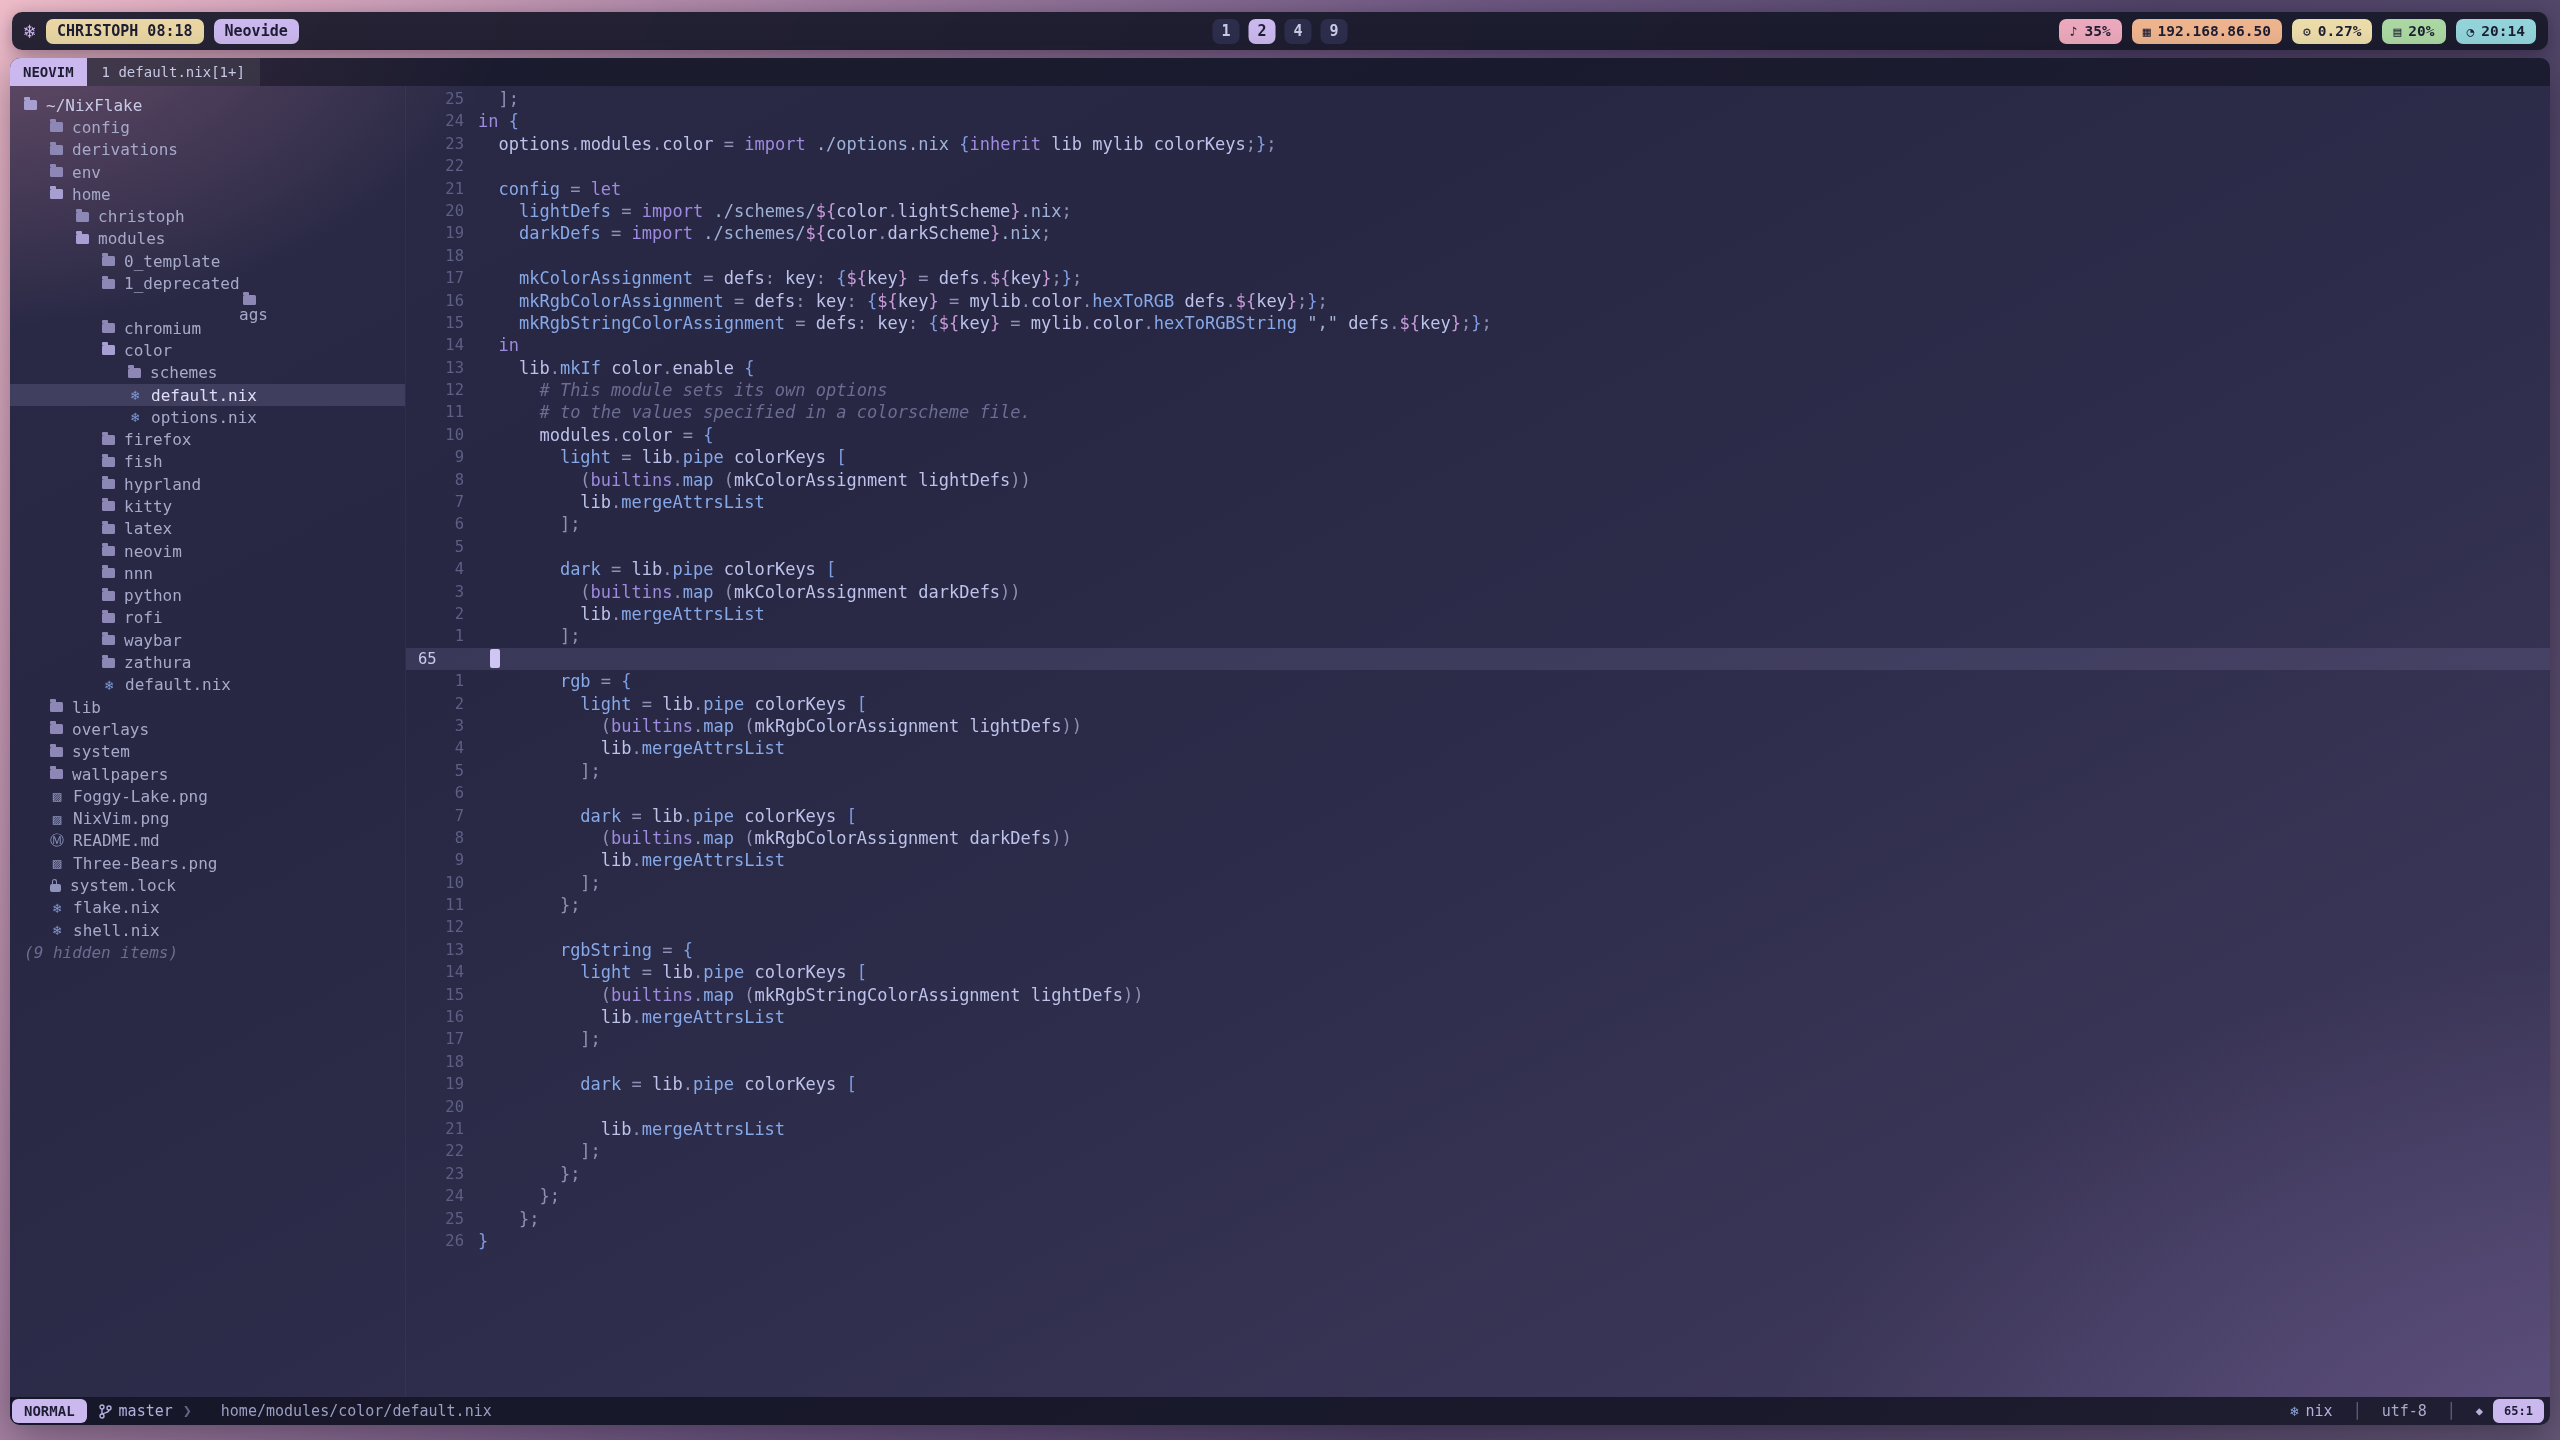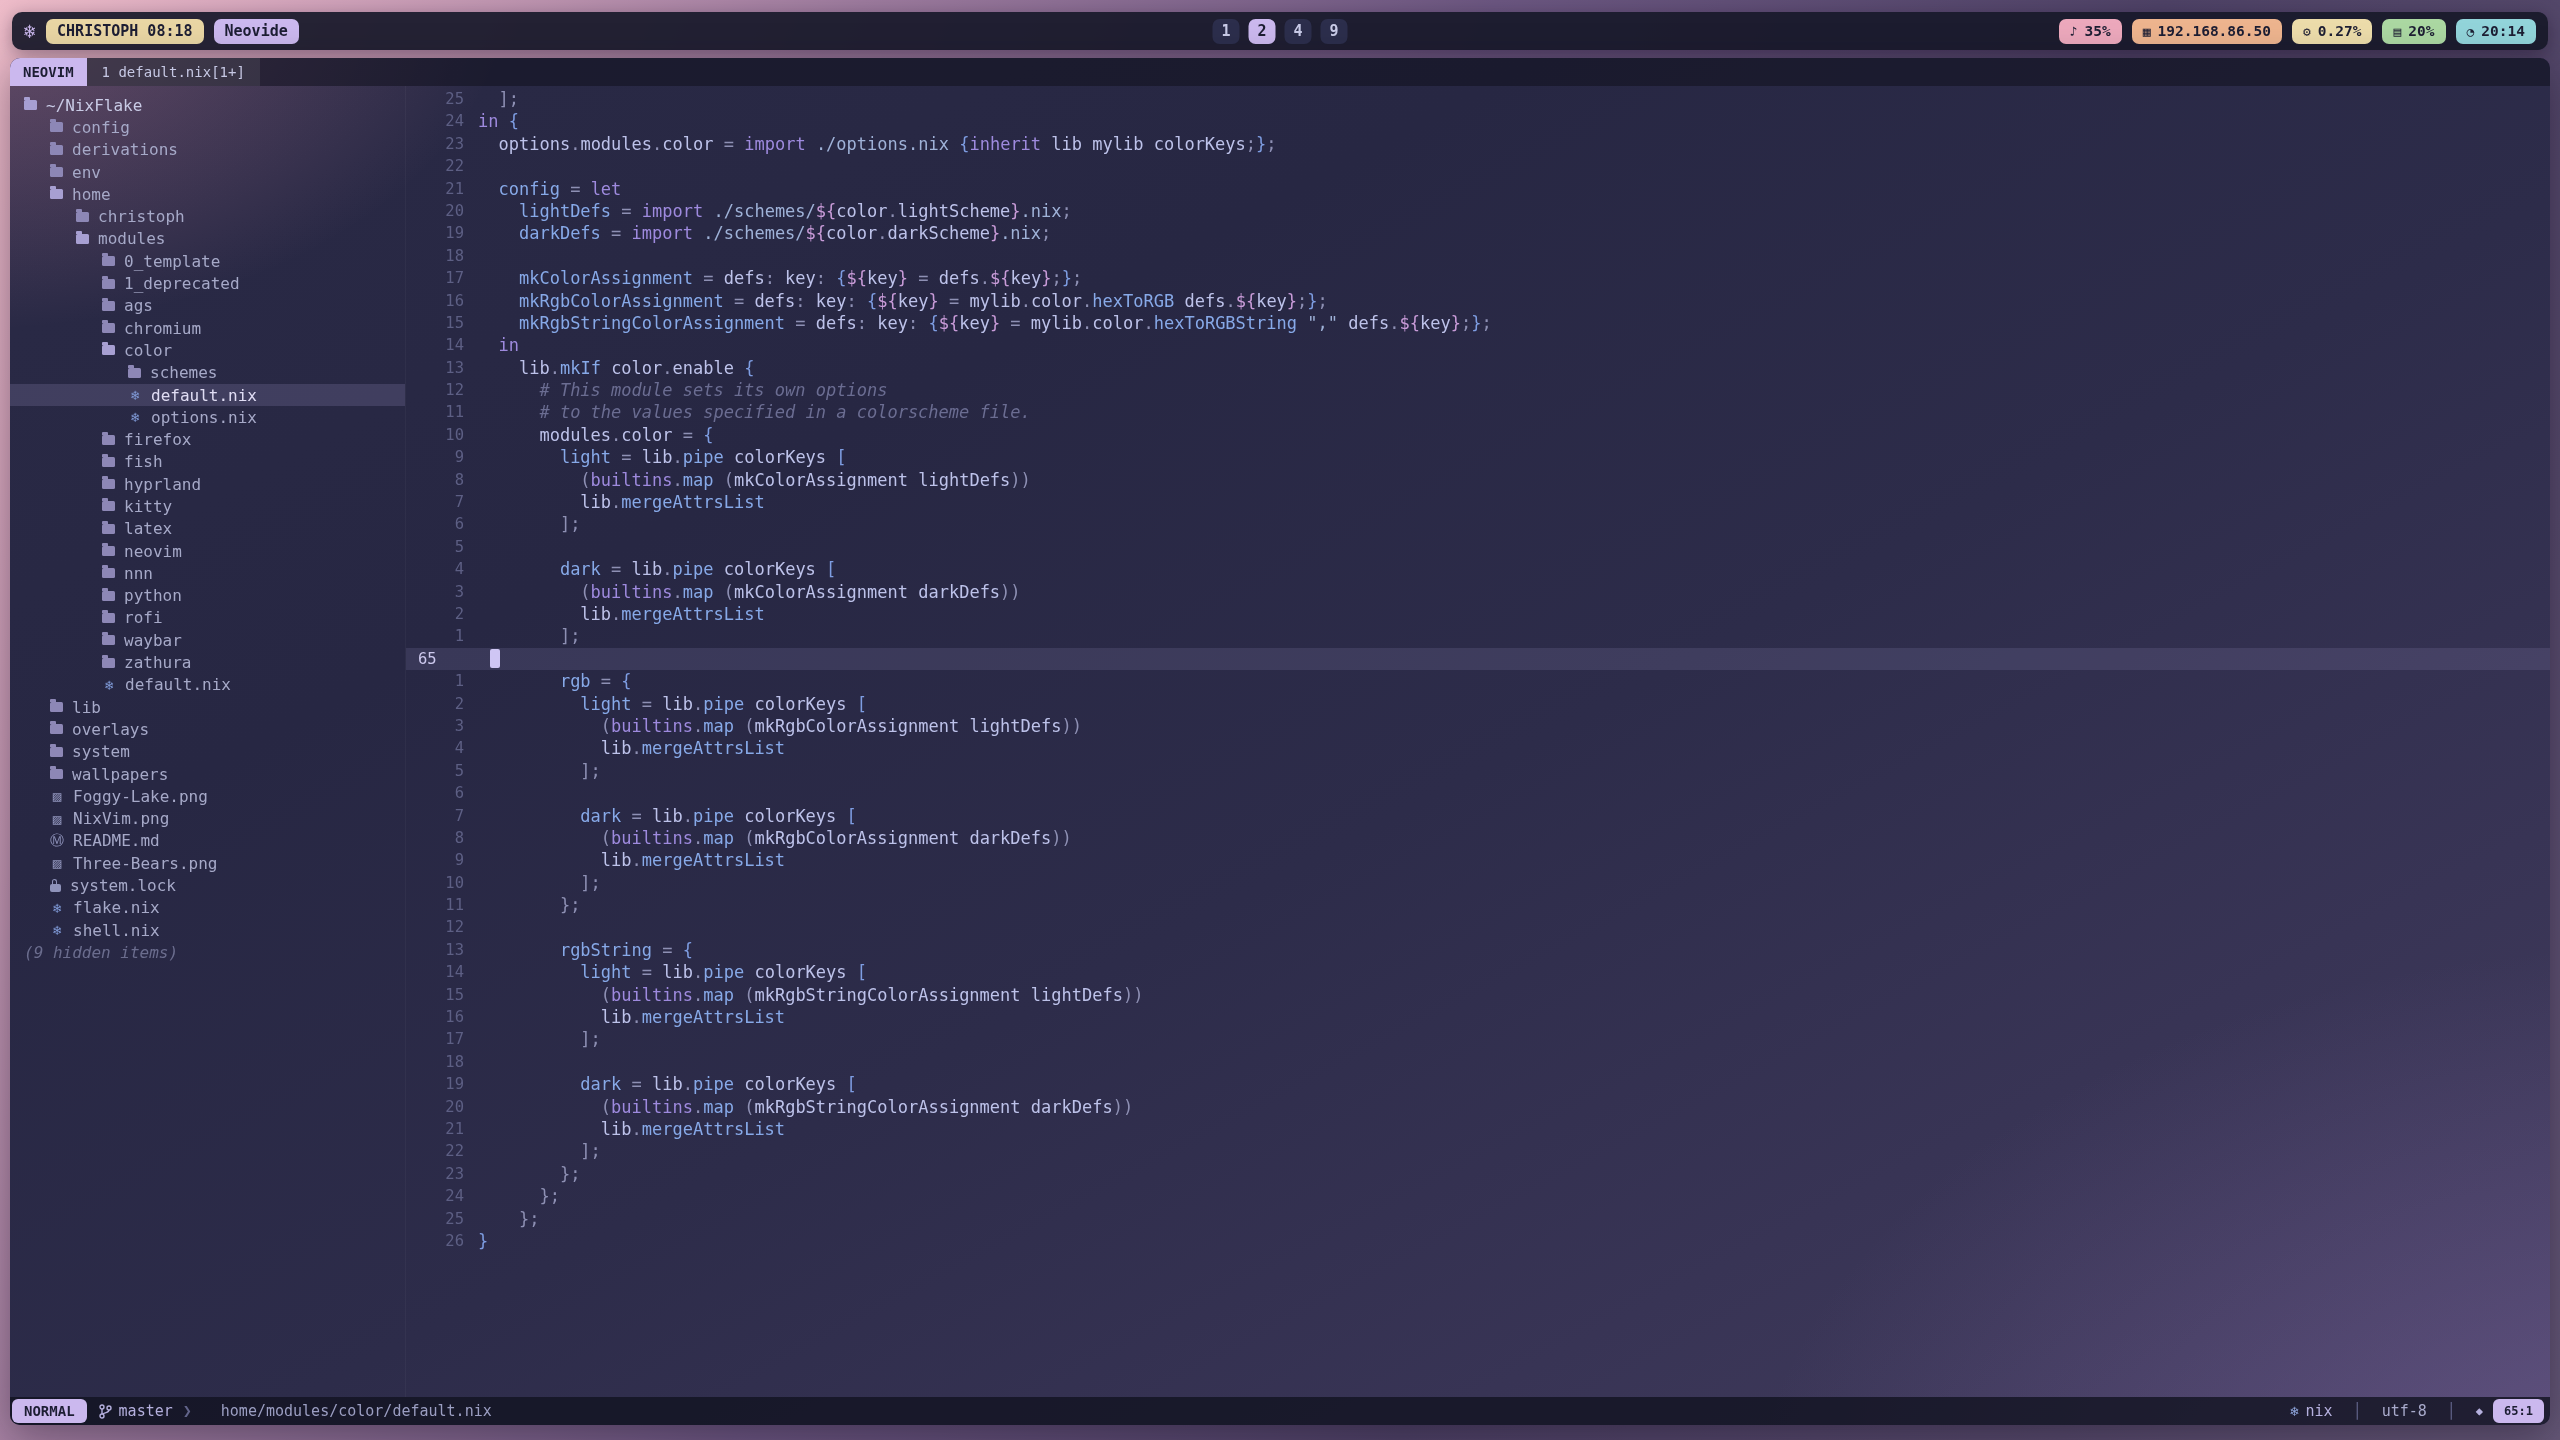--- a/index.html
+++ b/index.html
@@ -176,21 +176,21 @@
               <span class="fold"></span>
             </span>
             <span class="tlabel">0_template</span>
           </div>
           <div class="trow" style="padding-left: 92px;">
             <span class="ticon">
               <span class="fold"></span>
             </span>
             <span class="tlabel">1_deprecated</span>
           </div>
-          <div class="trow" style="padding-left: 92px;">
+          <div class="trow" style="padding-left: 92px; flex-direction: column;">
             <span class="ticon">
               <span class="fold"></span>
             </span>
             <span class="tlabel">ags</span>
           </div>
           <div class="trow" style="padding-left: 92px;">
             <span class="ticon">
               <span class="fold"></span>
             </span>
             <span class="tlabel">chromium</span>
@@ -519,21 +519,20 @@
           <div class="eline">
             <span class="lnum">18</span>
             <span class="codel"></span>
           </div>
           <div class="eline">
             <span class="lnum">19</span>
             <span class="codel"><span class="t-w">          </span><span class="t-b">dark</span><span class="t-p"> = </span><span class="t-l">lib</span><span class="t-p">.</span><span class="t-b">pipe</span><span class="t-w"> </span><span class="t-l">colorKeys</span><span class="t-w"> </span><span class="t-br">[</span></span>
           </div>
           <div class="eline">
             <span class="lnum">20</span>
-            <span class="codel"><span class="t-w">            </span><span class="t-p">(</span><span class="t-k">builtins</span><span class="t-p">.</span><span class="t-b">map</span><span class="t-w"> </span><span class="t-p">(</span><span class="t-l">mkRgbStringColorAssignment</span><span class="t-w"> </span><span class="t-l">darkDefs</span><span class="t-p">))</span></span>
           </div>
           <div class="eline">
             <span class="lnum">21</span>
             <span class="codel"><span class="t-w">            </span><span class="t-l">lib</span><span class="t-p">.</span><span class="t-b">mergeAttrsList</span></span>
           </div>
           <div class="eline">
             <span class="lnum">22</span>
             <span class="codel"><span class="t-w">          </span><span class="t-p">];</span></span>
           </div>
           <div class="eline">

